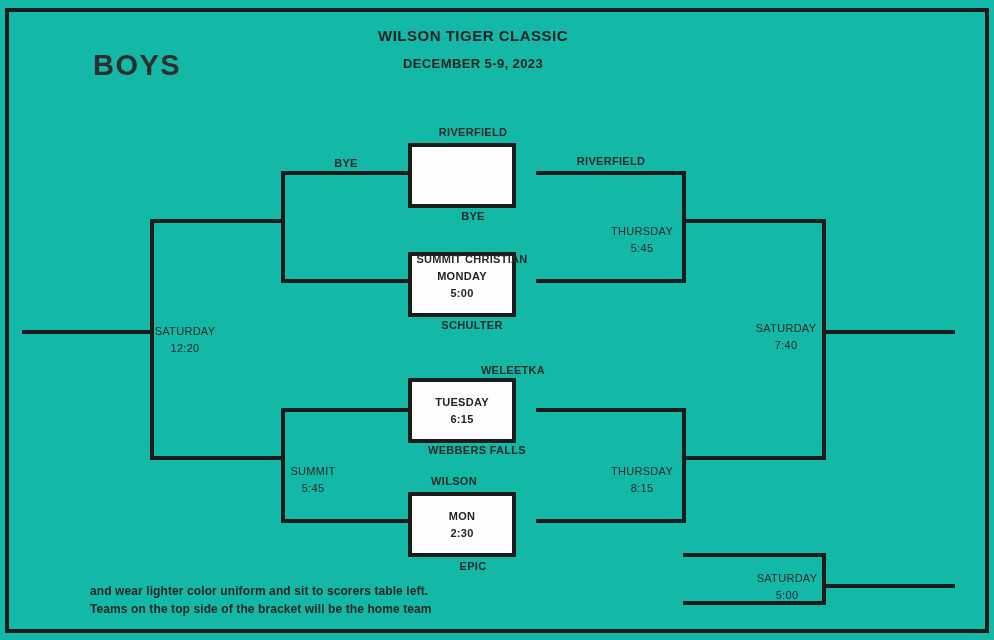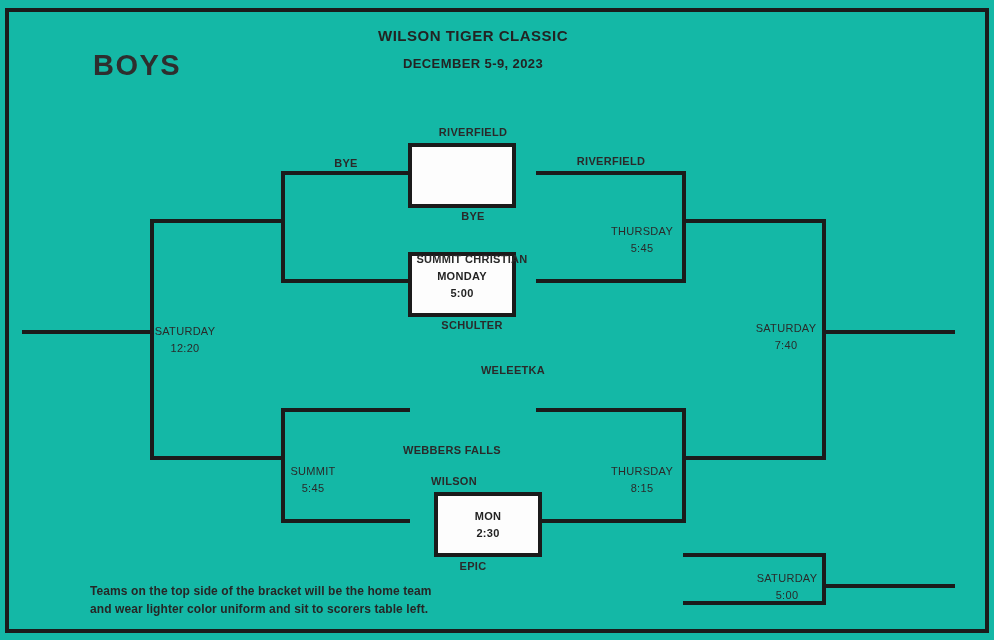--- a/index.html
+++ b/index.html
@@ -92,31 +92,35 @@
   <div class="hl" style="left:822px; top:584px; width:133px;"></div>
 
   <div class="game-box" style="left:408px; top:143px;">
     <span></span>
     <span></span>
   </div>
   <div class="game-box" style="left:408px; top:252px;">
     <span>MONDAY</span>
     <span>5:00</span>
   </div>
-  <div class="game-box" style="left:408px; top:492px;margin-left:26px;">
+  <div class="game-box" style="left:408px; top:378px;">
+    <span>TUESDAY</span>
+    <span>6:15</span>
+  </div>
+  <div class="game-box" style="left:408px; top:492px;">
     <span>MON</span>
     <span>2:30</span>
   </div>
 
   <div class="lbl" style="left:473px; top:126px;">RIVERFIELD</div>
   <div class="lbl" style="left:473px; top:210px;">BYE</div>
   <div class="lbl" style="left:472px; top:253px;">SUMMIT CHRISTIAN</div>
   <div class="lbl" style="left:472px; top:319px;">SCHULTER</div>
   <div class="lbl" style="left:475px; top:364px;margin-left:38px;">WELEETKA</div>
-  <div class="lbl" style="left:452px; top:444px;">WEBBERS FALLS</div>
+  <div class="lbl" style="left:477px; top:444px;">WEBBERS FALLS</div>
   <div class="lbl" style="left:454px; top:475px;">WILSON</div>
   <div class="lbl" style="left:473px; top:560px;">EPIC</div>
 
   <div class="lbl" style="left:346px; top:157px;">BYE</div>
   <div class="lbl" style="left:611px; top:155px;">RIVERFIELD</div>
 
   <div class="sched" style="left:185px; top:323px;">
     <div>SATURDAY</div>
     <div>12:20</div>
   </div>
@@ -135,17 +139,17 @@
   <div class="sched" style="left:786px; top:320px;">
     <div>SATURDAY</div>
     <div>7:40</div>
   </div>
   <div class="sched" style="left:787px; top:570px;">
     <div>SATURDAY</div>
     <div>5:00</div>
   </div>
 
   <div class="footer-note">
+    <div>and wear lighter color uniform and sit to scorers table left.</div>
     <div>Teams on the top side of the bracket will be the home team</div>
-    <div>and wear lighter color uniform and sit to scorers table left.</div>
   </div>
 
 </div>
 
 </body></html>

